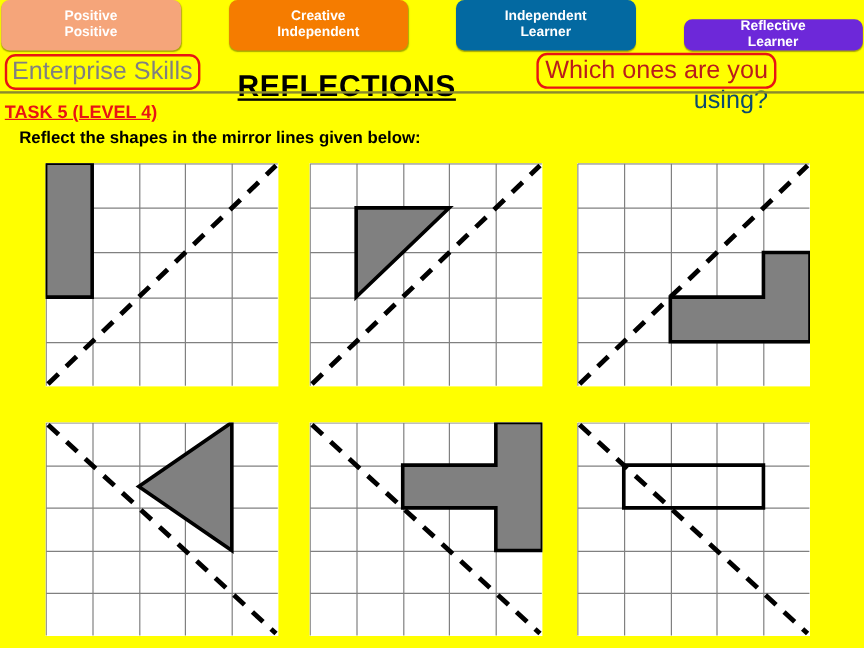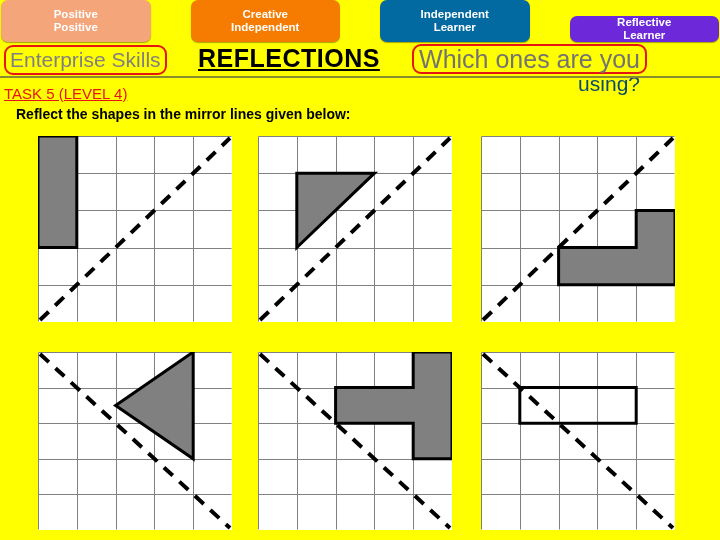--- a/index.html
+++ b/index.html
@@ -55,37 +55,37 @@
     padding: 0 4px;
     border: 2px solid #E81414;
     border-radius: 9px;
     color: #808080;
     font-size: 21px;
     line-height: 26px;
     white-space: nowrap;
   }
   #reflections-title {
     position: absolute;
-    left: 198px; top: 1px;
+    left: 198px; top: 15px;
     color: #000000;
     font-size: 25px;
     font-weight: bold;
     letter-spacing: 0.5px;
     line-height: 30px;
     text-decoration: underline;
     white-space: nowrap;
   }
   #question-box {
     position: absolute;
     right: 1px; top: 2px;
     padding: 0 5px;
     border: 2px solid #E81414;
     border-radius: 9px;
-    color: #737373;
-    font-size: 25px;
+    color: #b91c1c;
+    font-size: 21px;
     line-height: 26px;
     white-space: nowrap;
     text-align: right;
   }
   #question-line2 {
     position: absolute;
     right: 8px; top: 30px;
     color: #0c4a6e;
     font-size: 21px;
     line-height: 24px;
@@ -97,21 +97,21 @@
     width: 720px; height: 2px;
     background: #8A8A2E;
   }
 
   
   #task-label {
     position: absolute;
     left: 4px; top: 85px;
     color: #E81414;
     font-size: 15px;
-    font-weight: normal;
+    font-weight: bold;
     text-decoration: underline;
     white-space: nowrap;
   }
   #task-instruction {
     position: absolute;
     left: 16px; top: 106px;
     color: #000000;
     font-size: 14px;
     font-weight: bold;
     white-space: nowrap;

